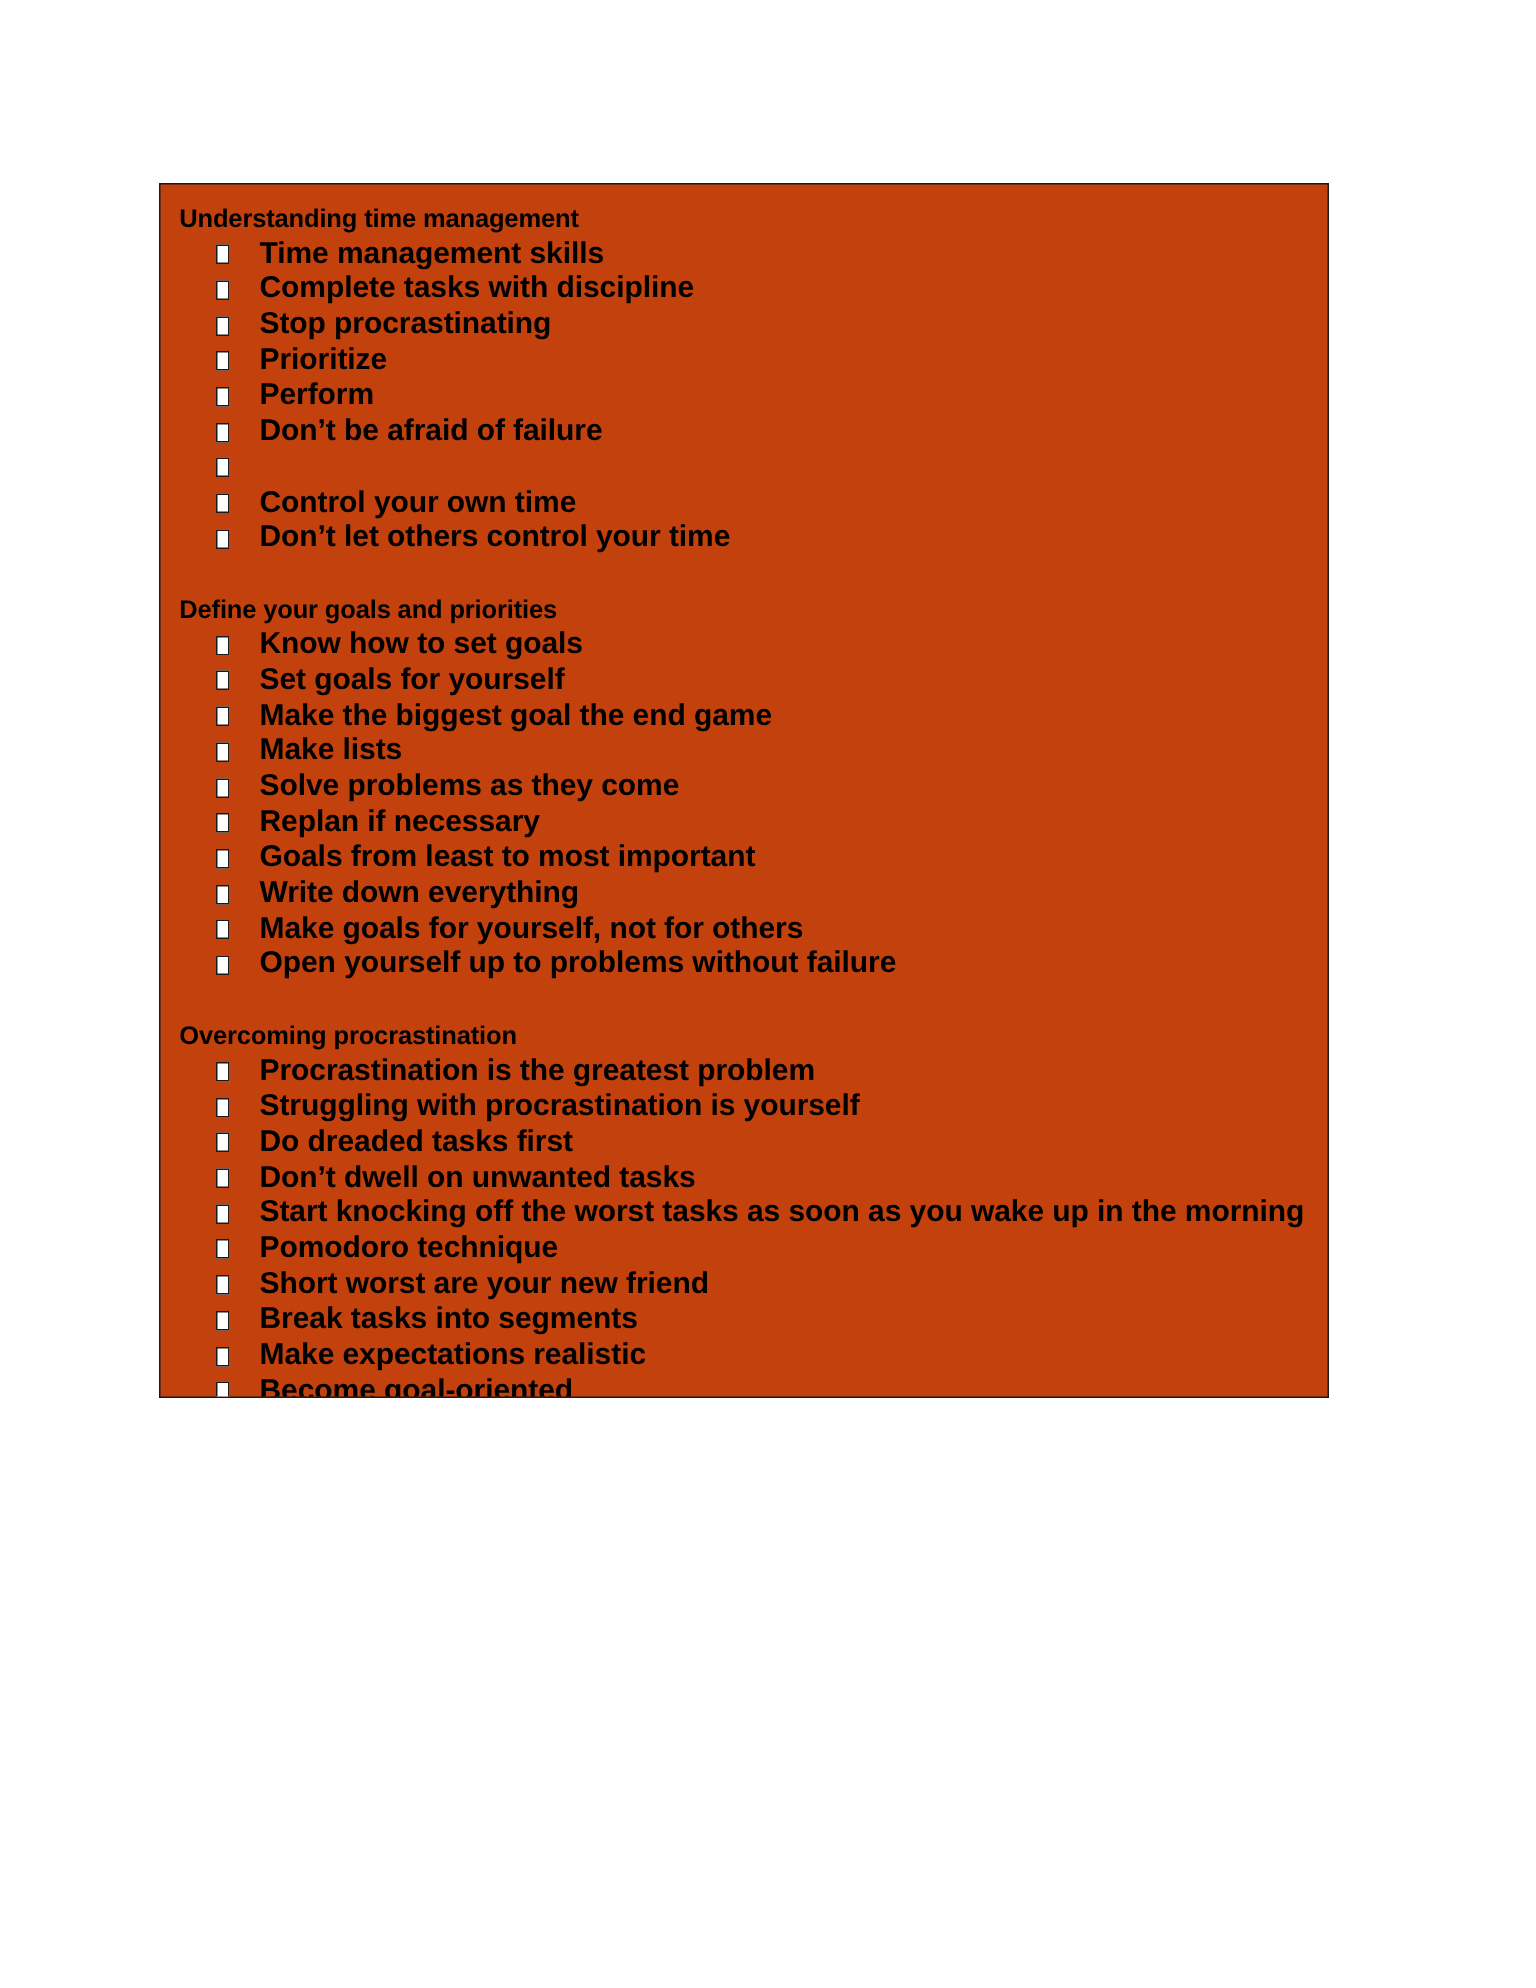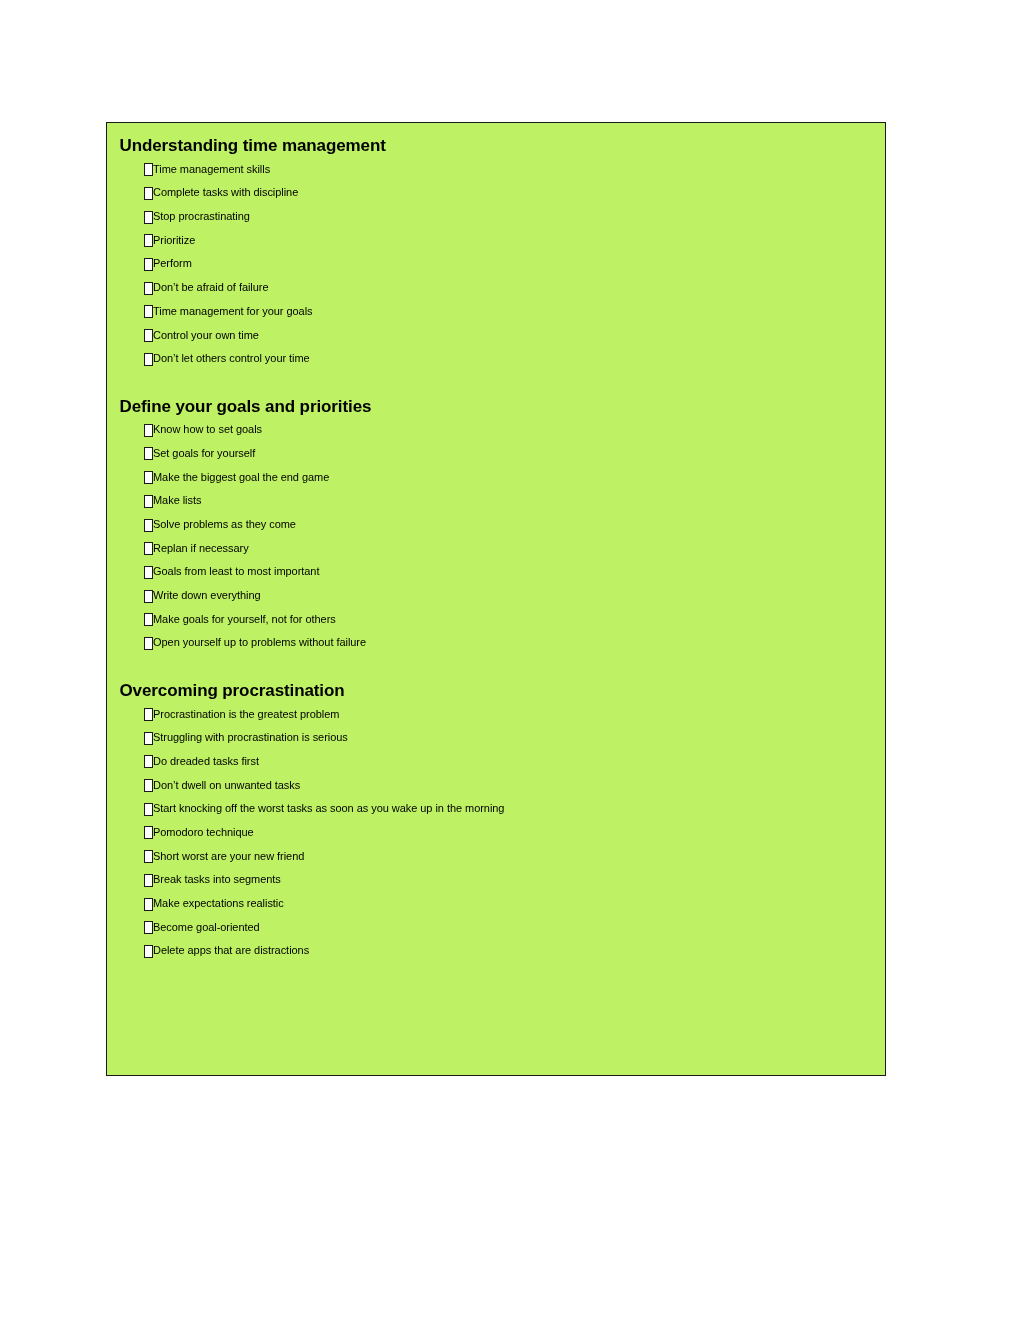--- a/index.html
+++ b/index.html
@@ -14,24 +14,24 @@
     font-family: "Liberation Sans", sans-serif;
     color: #000000;
     -webkit-font-smoothing: antialiased;
   }
 
   #page-sheet {
     position: absolute;
     left: 106px;
     top: 122px;
     width: 780px;
-    height: 954px;
+    height: 810px;
     box-sizing: border-box;
     border: 1.5px solid #1a1a1a;
-    background: #bef264;
+    background: #c2410c;
     overflow: hidden;
   }
 
   #doc-body {
     position: absolute;
     left: 12.5px;
     top: 11px;
     right: 4px;
   }
 
@@ -72,22 +72,23 @@
     height: 13px;
     box-sizing: border-box;
     border: 1.6px solid #1a1a1a;
     background: #ffffff;
     margin-left: 24.5px;
     margin-top: 5.5px;
   }
 
   .item-label {
     flex: 0 0 auto;
-    font-size: 11px;
-    font-weight: normal;
+    margin-left: 20px;
+    font-size: 20px;
+    font-weight: bold;
     line-height: 23.7px;
     letter-spacing: -0.05px;
   }
 </style>
 </head>
 <body>
 
 <div id="page-sheet">
   <div id="doc-body">
       <div class="section">
@@ -112,21 +113,20 @@
           <li class="list-item">
             <span class="bullet-tofu"></span>
             <span class="item-label">Perform</span>
           </li>
           <li class="list-item">
             <span class="bullet-tofu"></span>
             <span class="item-label">Don’t be afraid of failure</span>
           </li>
           <li class="list-item">
             <span class="bullet-tofu"></span>
-            <span class="item-label">Time management for your goals</span>
           </li>
           <li class="list-item">
             <span class="bullet-tofu"></span>
             <span class="item-label">Control your own time</span>
           </li>
           <li class="list-item">
             <span class="bullet-tofu"></span>
             <span class="item-label">Don’t let others control your time</span>
           </li>
         </ul>
@@ -178,21 +178,21 @@
       </div>
       <div class="section">
         <div class="section-heading">Overcoming procrastination</div>
         <ul class="item-list">
           <li class="list-item">
             <span class="bullet-tofu"></span>
             <span class="item-label">Procrastination is the greatest problem</span>
           </li>
           <li class="list-item">
             <span class="bullet-tofu"></span>
-            <span class="item-label">Struggling with procrastination is serious</span>
+            <span class="item-label">Struggling with procrastination is yourself</span>
           </li>
           <li class="list-item">
             <span class="bullet-tofu"></span>
             <span class="item-label">Do dreaded tasks first</span>
           </li>
           <li class="list-item">
             <span class="bullet-tofu"></span>
             <span class="item-label">Don’t dwell on unwanted tasks</span>
           </li>
           <li class="list-item">

